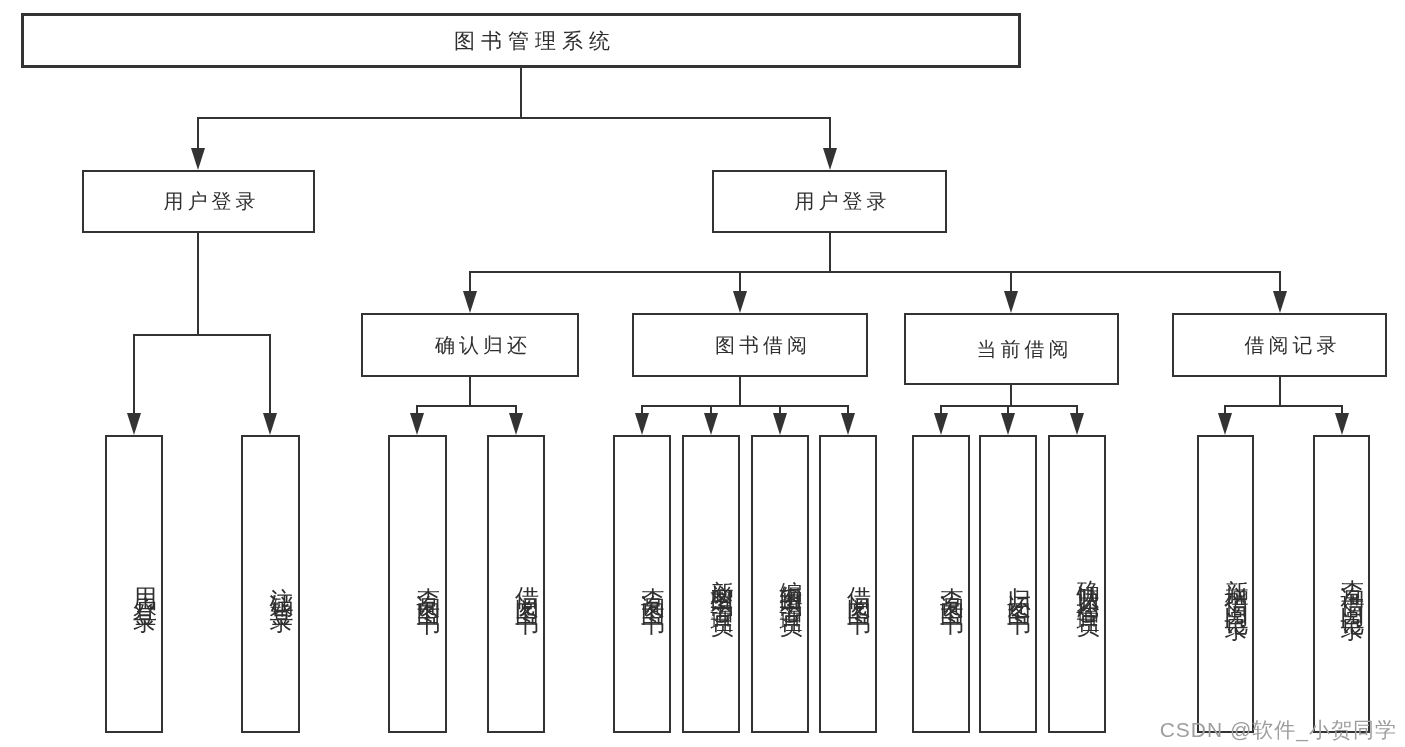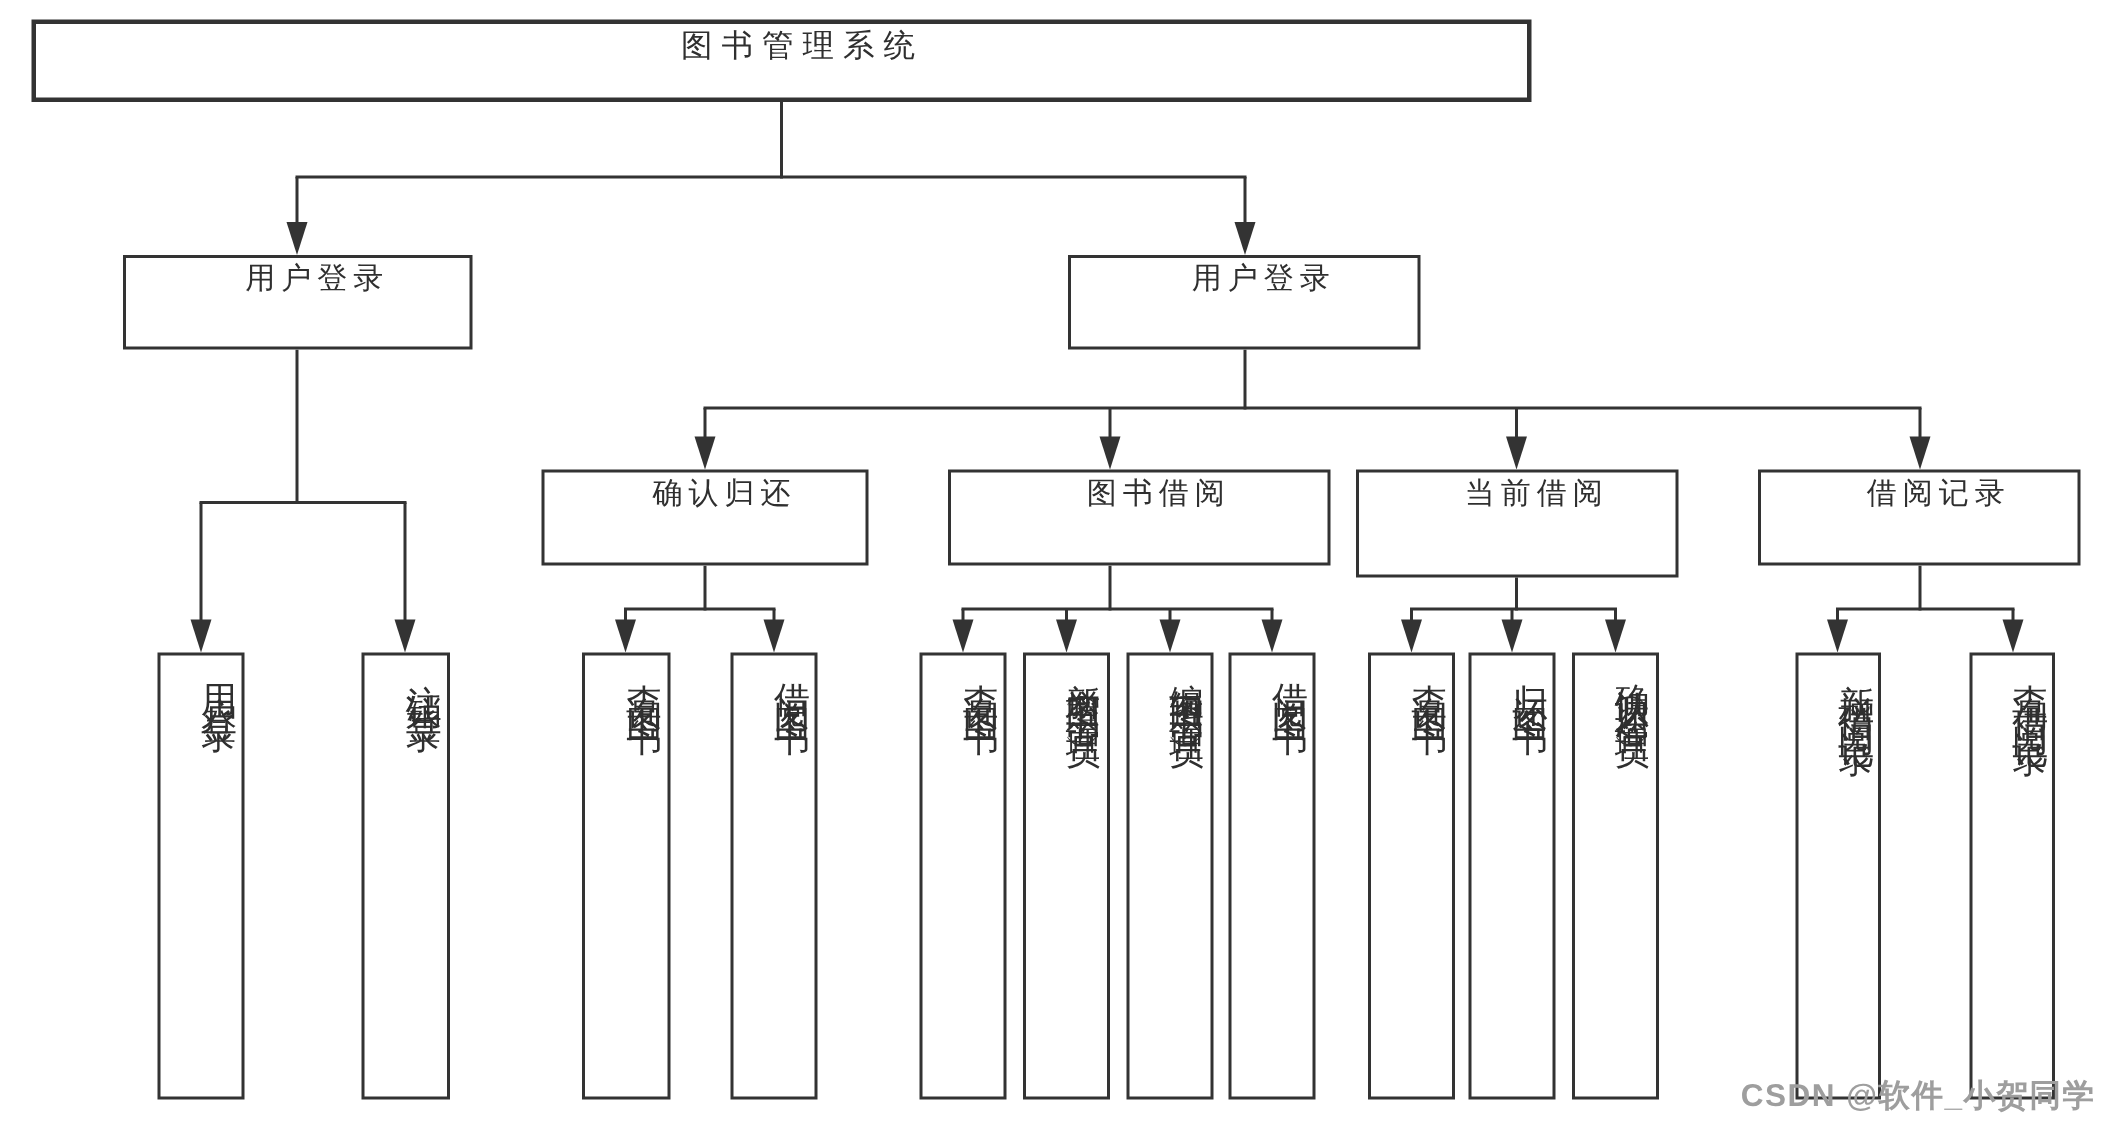--- a/index.html
+++ b/index.html
@@ -5,33 +5,33 @@
   html,body{margin:0;padding:0;background:#ffffff;}
   .canvas{
     position:relative;width:1405px;height:747px;background:#ffffff;overflow:hidden;
     font-family:"Liberation Sans","DejaVu Sans",sans-serif;color:#2f2f2f;
   }
   .connectors{position:absolute;left:0;top:0;z-index:1;}
   .connectors path{stroke:#333333;stroke-width:2;fill:none;}
   .connectors polygon{fill:#333333;stroke:none;}
   .node{
     position:absolute;z-index:2;background:#ffffff;border:2px solid #333333;
-    box-sizing:border-box;display:flex;align-items:flex-start;justify-content:center;padding-left:22px;
+    box-sizing:border-box;display:flex;align-items:center;justify-content:center;padding-left:22px;
   }
   .node.root{border-width:3px;}
   .hlabel{font-size:21px;letter-spacing:6px;padding-left:6px;white-space:nowrap;}
   .node.l2 .hlabel,.node.l3 .hlabel{font-size:20px;letter-spacing:4px;padding-left:4px;}
   .vtext{
     writing-mode:vertical-lr;text-orientation:mixed;
     font-size:24px;letter-spacing:8px;line-height:1;white-space:nowrap;
   }
   .vtext.tight{letter-spacing:5px;font-size:23px;}
   .watermark{
     position:absolute;right:8px;bottom:3px;z-index:3;
-    font-size:21px;color:#9e9e9e;letter-spacing:1px;white-space:nowrap;font-weight:bold;
+    font-size:21px;color:#9e9e9e;letter-spacing:1px;white-space:nowrap;
   }
 </style>
 </head>
 <body>
 
 <div class="canvas">
 
   <svg class="connectors" width="1405" height="747" viewBox="0 0 1405 747">
 
     <path d="M521,68 V119"></path>
@@ -89,21 +89,21 @@
   <div class="node l2" style="left:82px;top:170px;width:233px;height:63px">
     <span class="hlabel">用户登录</span>
   </div>
   <div class="node l2" style="left:712px;top:170px;width:235px;height:63px">
     <span class="hlabel">用户登录</span>
   </div>
 
   <div class="node l3" style="left:361px;top:313px;width:218px;height:64px">
     <span class="hlabel">确认归还</span>
   </div>
-  <div class="node l3" style="left:632px;top:313px;width:255px;height:64px">
+  <div class="node l3" style="left:632px;top:313px;width:236px;height:64px">
     <span class="hlabel">图书借阅</span>
   </div>
   <div class="node l3" style="left:904px;top:313px;width:215px;height:72px">
     <span class="hlabel">当前借阅</span>
   </div>
   <div class="node l3" style="left:1172px;top:313px;width:215px;height:64px">
     <span class="hlabel">借阅记录</span>
   </div>
 
   <div class="node leaf" style="left:105px;top:435px;width:58px;height:298px">

